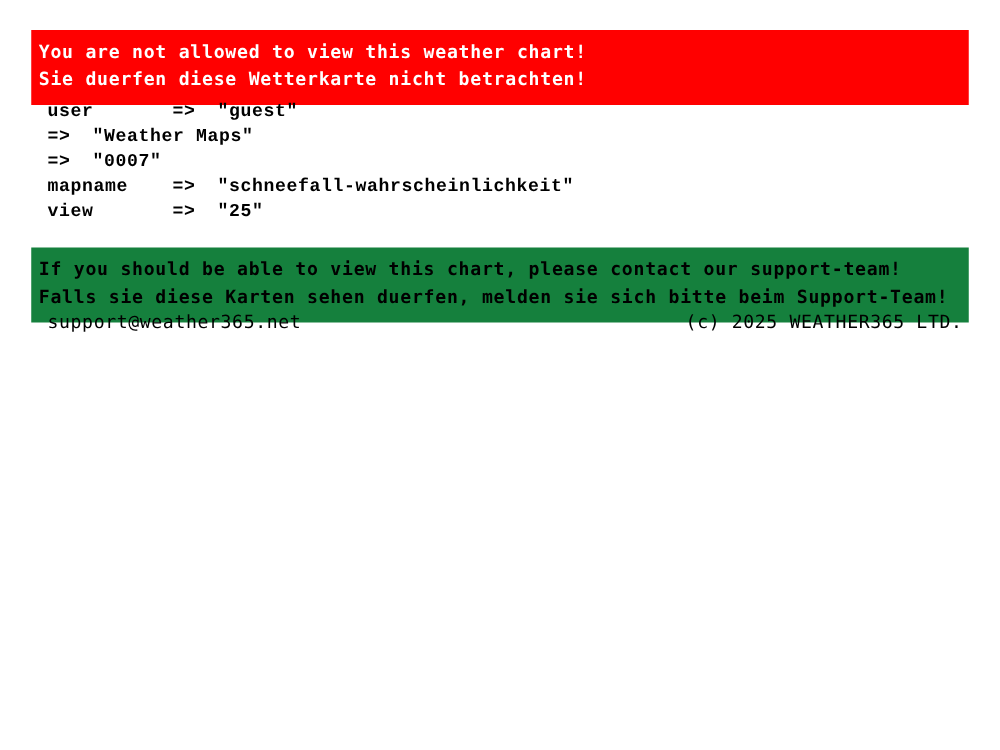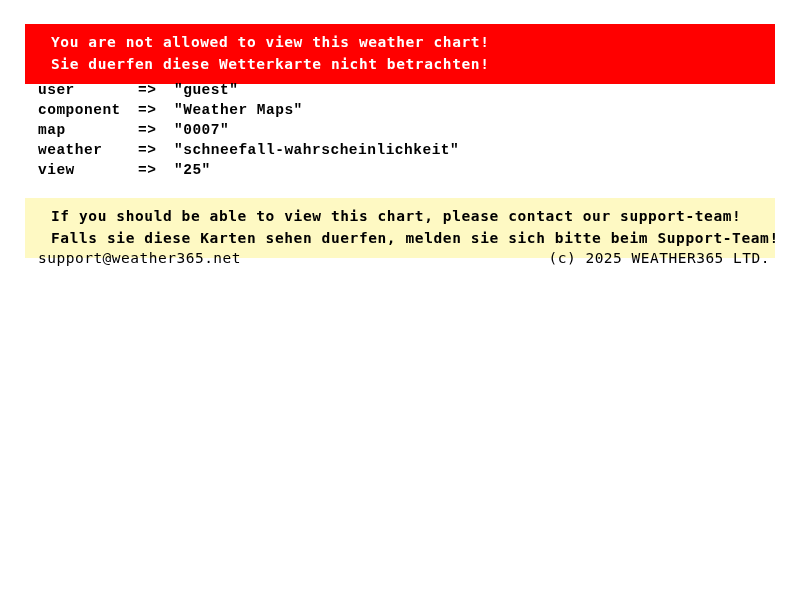--- a/index.html
+++ b/index.html
@@ -22,33 +22,33 @@
     top: 0;
     width: 800px;
     height: 600px;
   }
 
   .banner {
     position: absolute;
     left: 25px;
     width: 750px;
     box-sizing: border-box;
-    padding: 7px 14px 9px 26px;
+    padding: 7px 14px 9px 6px;
     line-height: 22px;
     letter-spacing: 0.6px;
     font-weight: bold;
   }
   .banner-error {
     top: 24px;
     background: #ff0000;
     color: #ffffff;
   }
   .banner-info {
     top: 198px;
-    background: #fef9c3;
+    background: #15803d;
     color: #000000;
   }
   .banner-line {
     white-space: pre;
   }
 
   .params {
     position: absolute;
     left: 38px;
     top: 80px;
@@ -102,31 +102,29 @@
     <div class="banner-line">Sie duerfen diese Wetterkarte nicht betrachten!</div>
   </div>
 
   <div class="params">
     <div class="param-row">
       <span class="param-key">user</span>
       <span class="param-arrow">=&gt;</span>
       <span class="param-val">"guest"</span>
     </div>
     <div class="param-row">
-      <span class="param-key">component</span>
       <span class="param-arrow">=&gt;</span>
       <span class="param-val">"Weather Maps"</span>
     </div>
     <div class="param-row">
-      <span class="param-key">map</span>
       <span class="param-arrow">=&gt;</span>
       <span class="param-val">"0007"</span>
     </div>
     <div class="param-row">
-      <span class="param-key">weather</span>
+      <span class="param-key">mapname</span>
       <span class="param-arrow">=&gt;</span>
       <span class="param-val">"schneefall-wahrscheinlichkeit"</span>
     </div>
     <div class="param-row">
       <span class="param-key">view</span>
       <span class="param-arrow">=&gt;</span>
       <span class="param-val">"25"</span>
     </div>
   </div>
 

